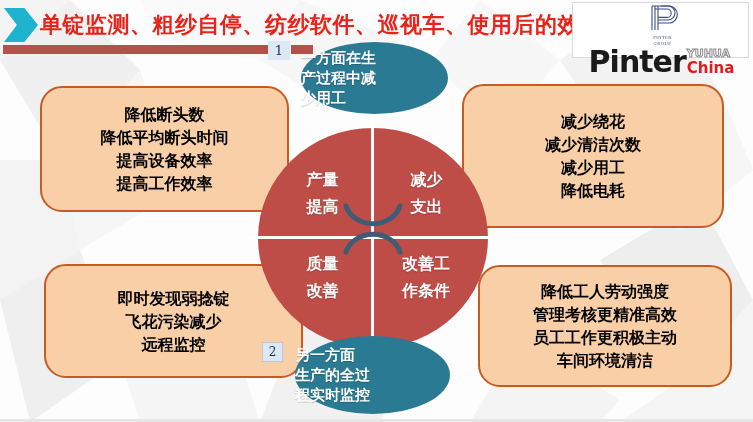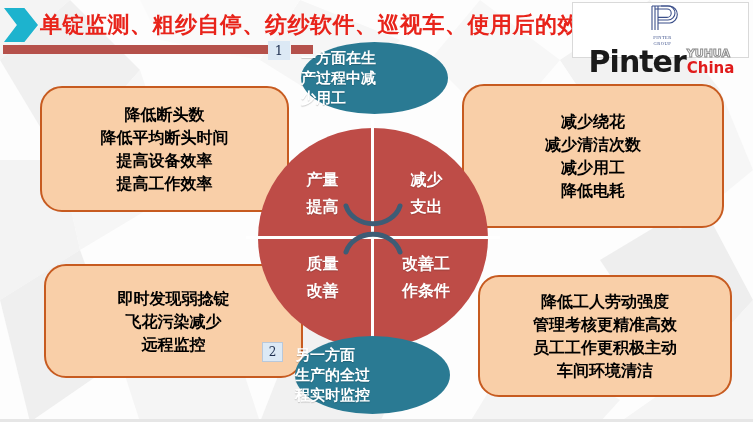--- a/index.html
+++ b/index.html
@@ -104,21 +104,21 @@
     font-size:16px;
     line-height:23px;
     z-index:10;
     text-align:center;
   }
   .peach-box .ln{white-space:nowrap;}
 
   #box-tl{left:40px;top:86px;width:245px;height:122px;}
   #box-tr{left:462px;top:84px;width:258px;height:140px;}
   #box-bl{left:44px;top:248px;width:255px;height:110px;margin-top:16px;}
-  #box-br{left:478px;top:275px;width:250px;height:118px;border-radius:21px;}
+  #box-br{left:478px;top:265px;width:250px;height:118px;}
 
   
   #circle-wrap{
     position:absolute;left:258px;top:128px;width:230px;height:220px;z-index:20;
   }
   #circle{
     position:absolute;left:0;top:0;width:230px;height:220px;
     border-radius:50%;
     background:#BE4C47;
     overflow:hidden;

